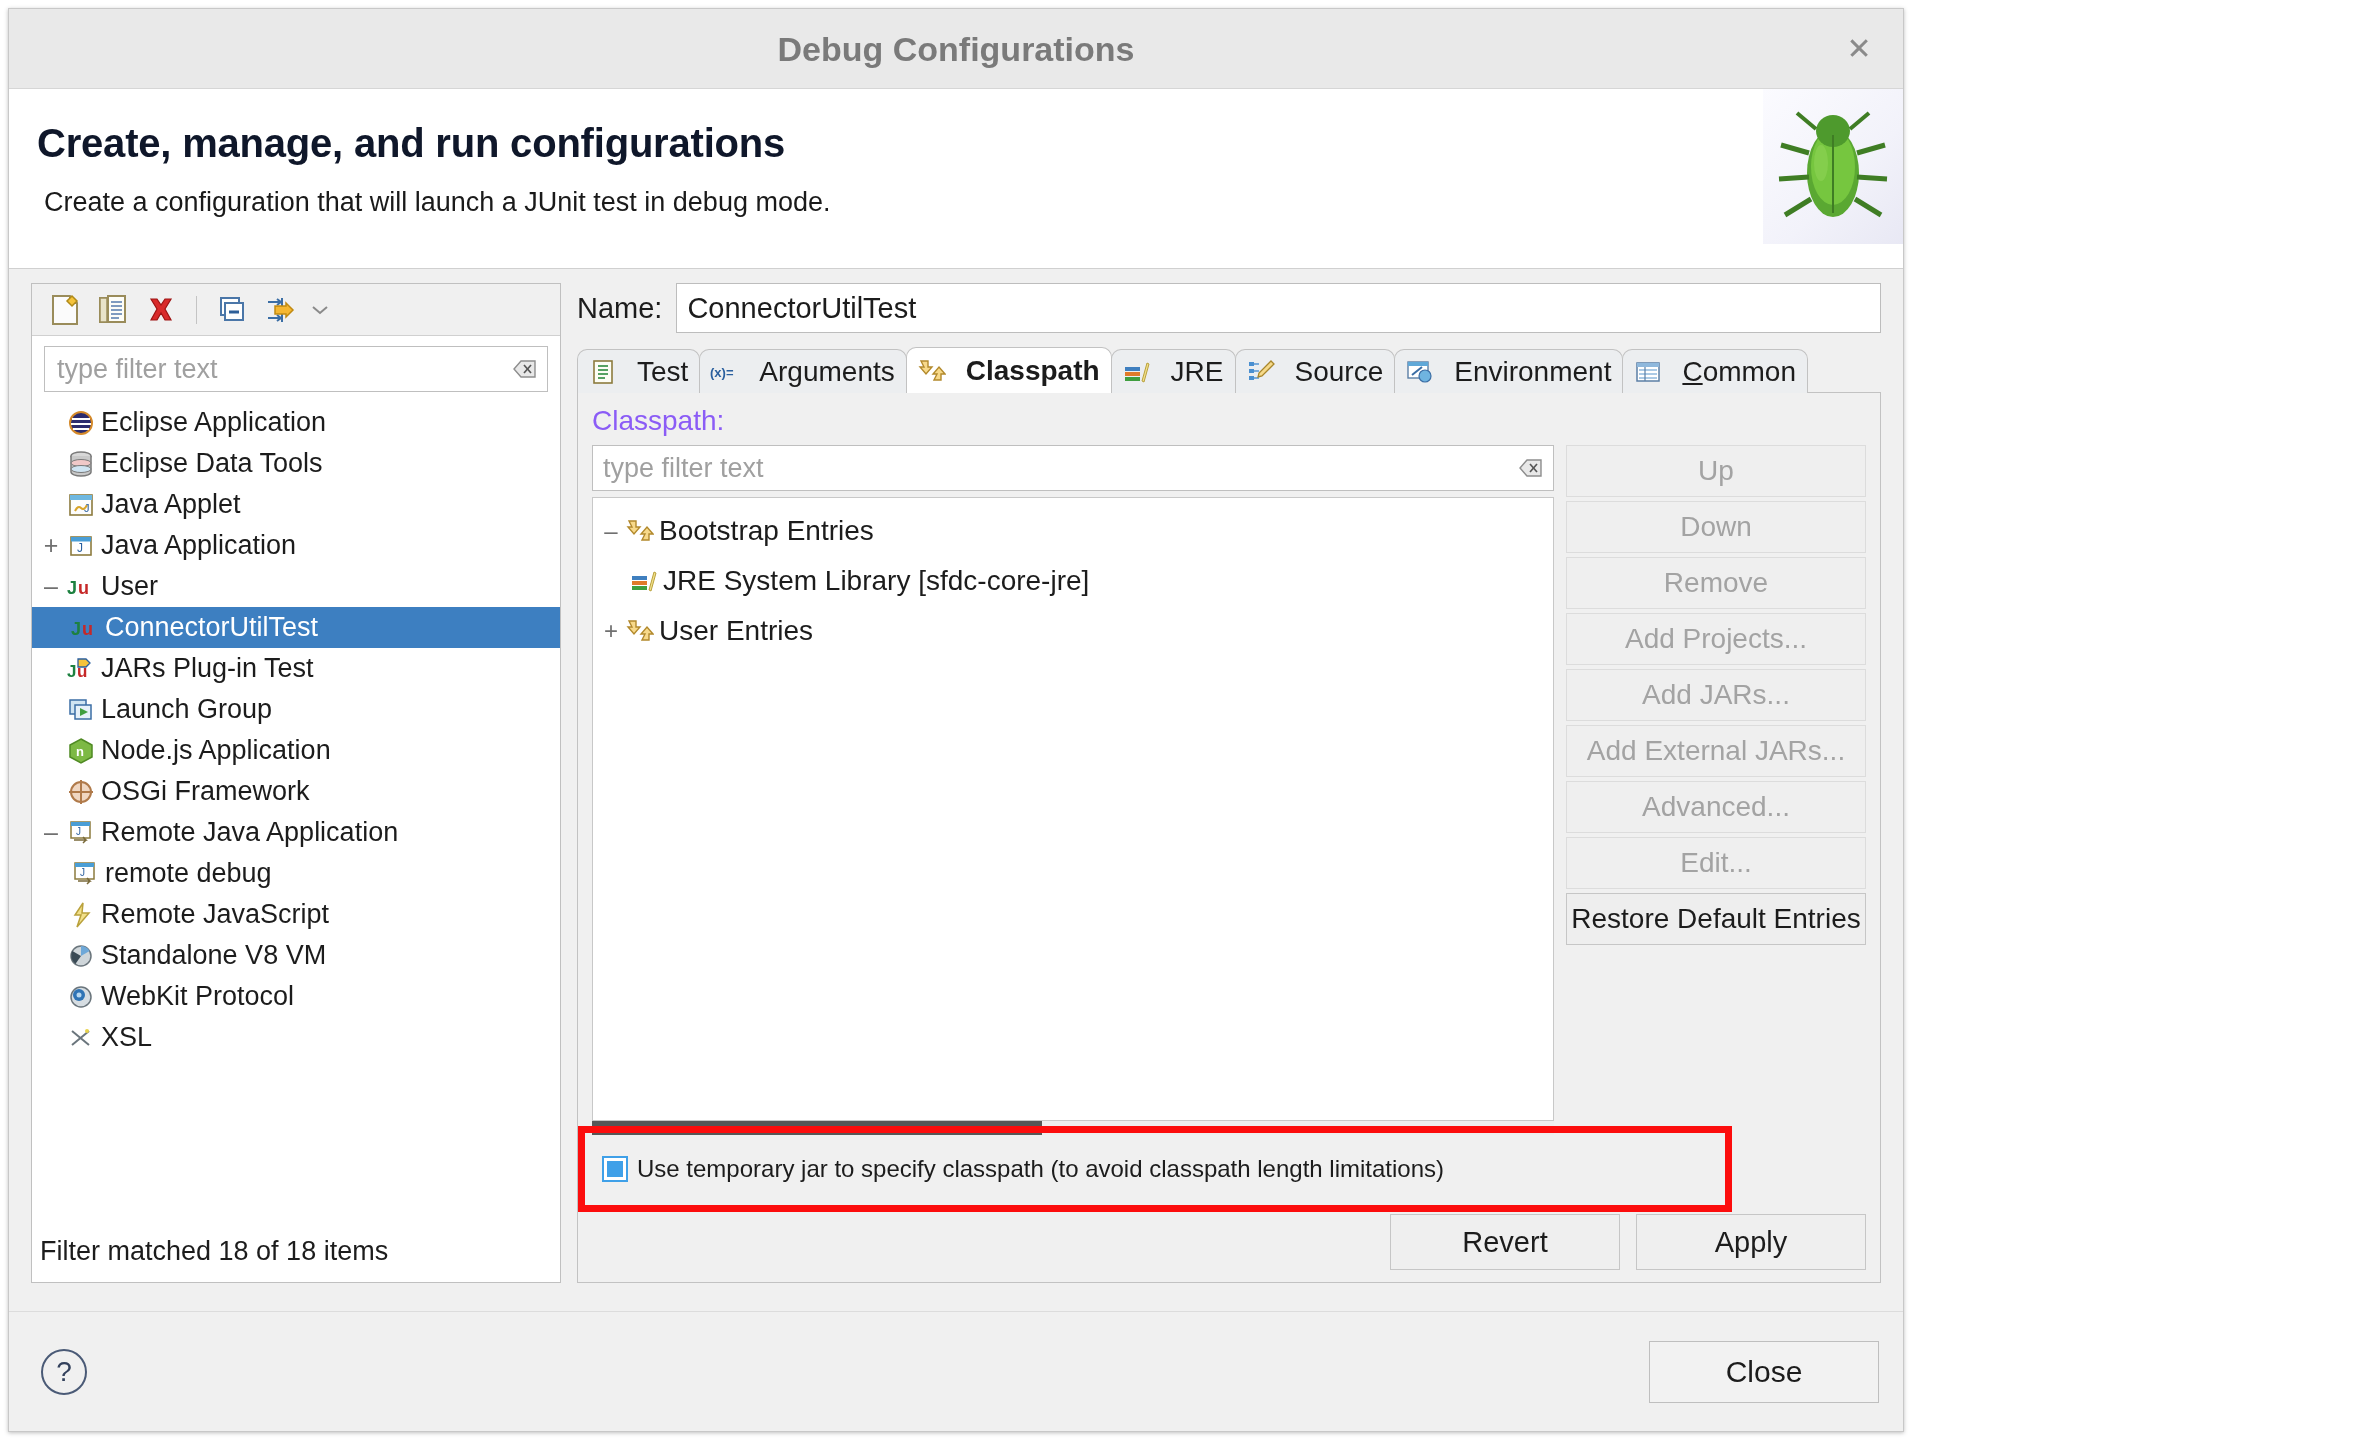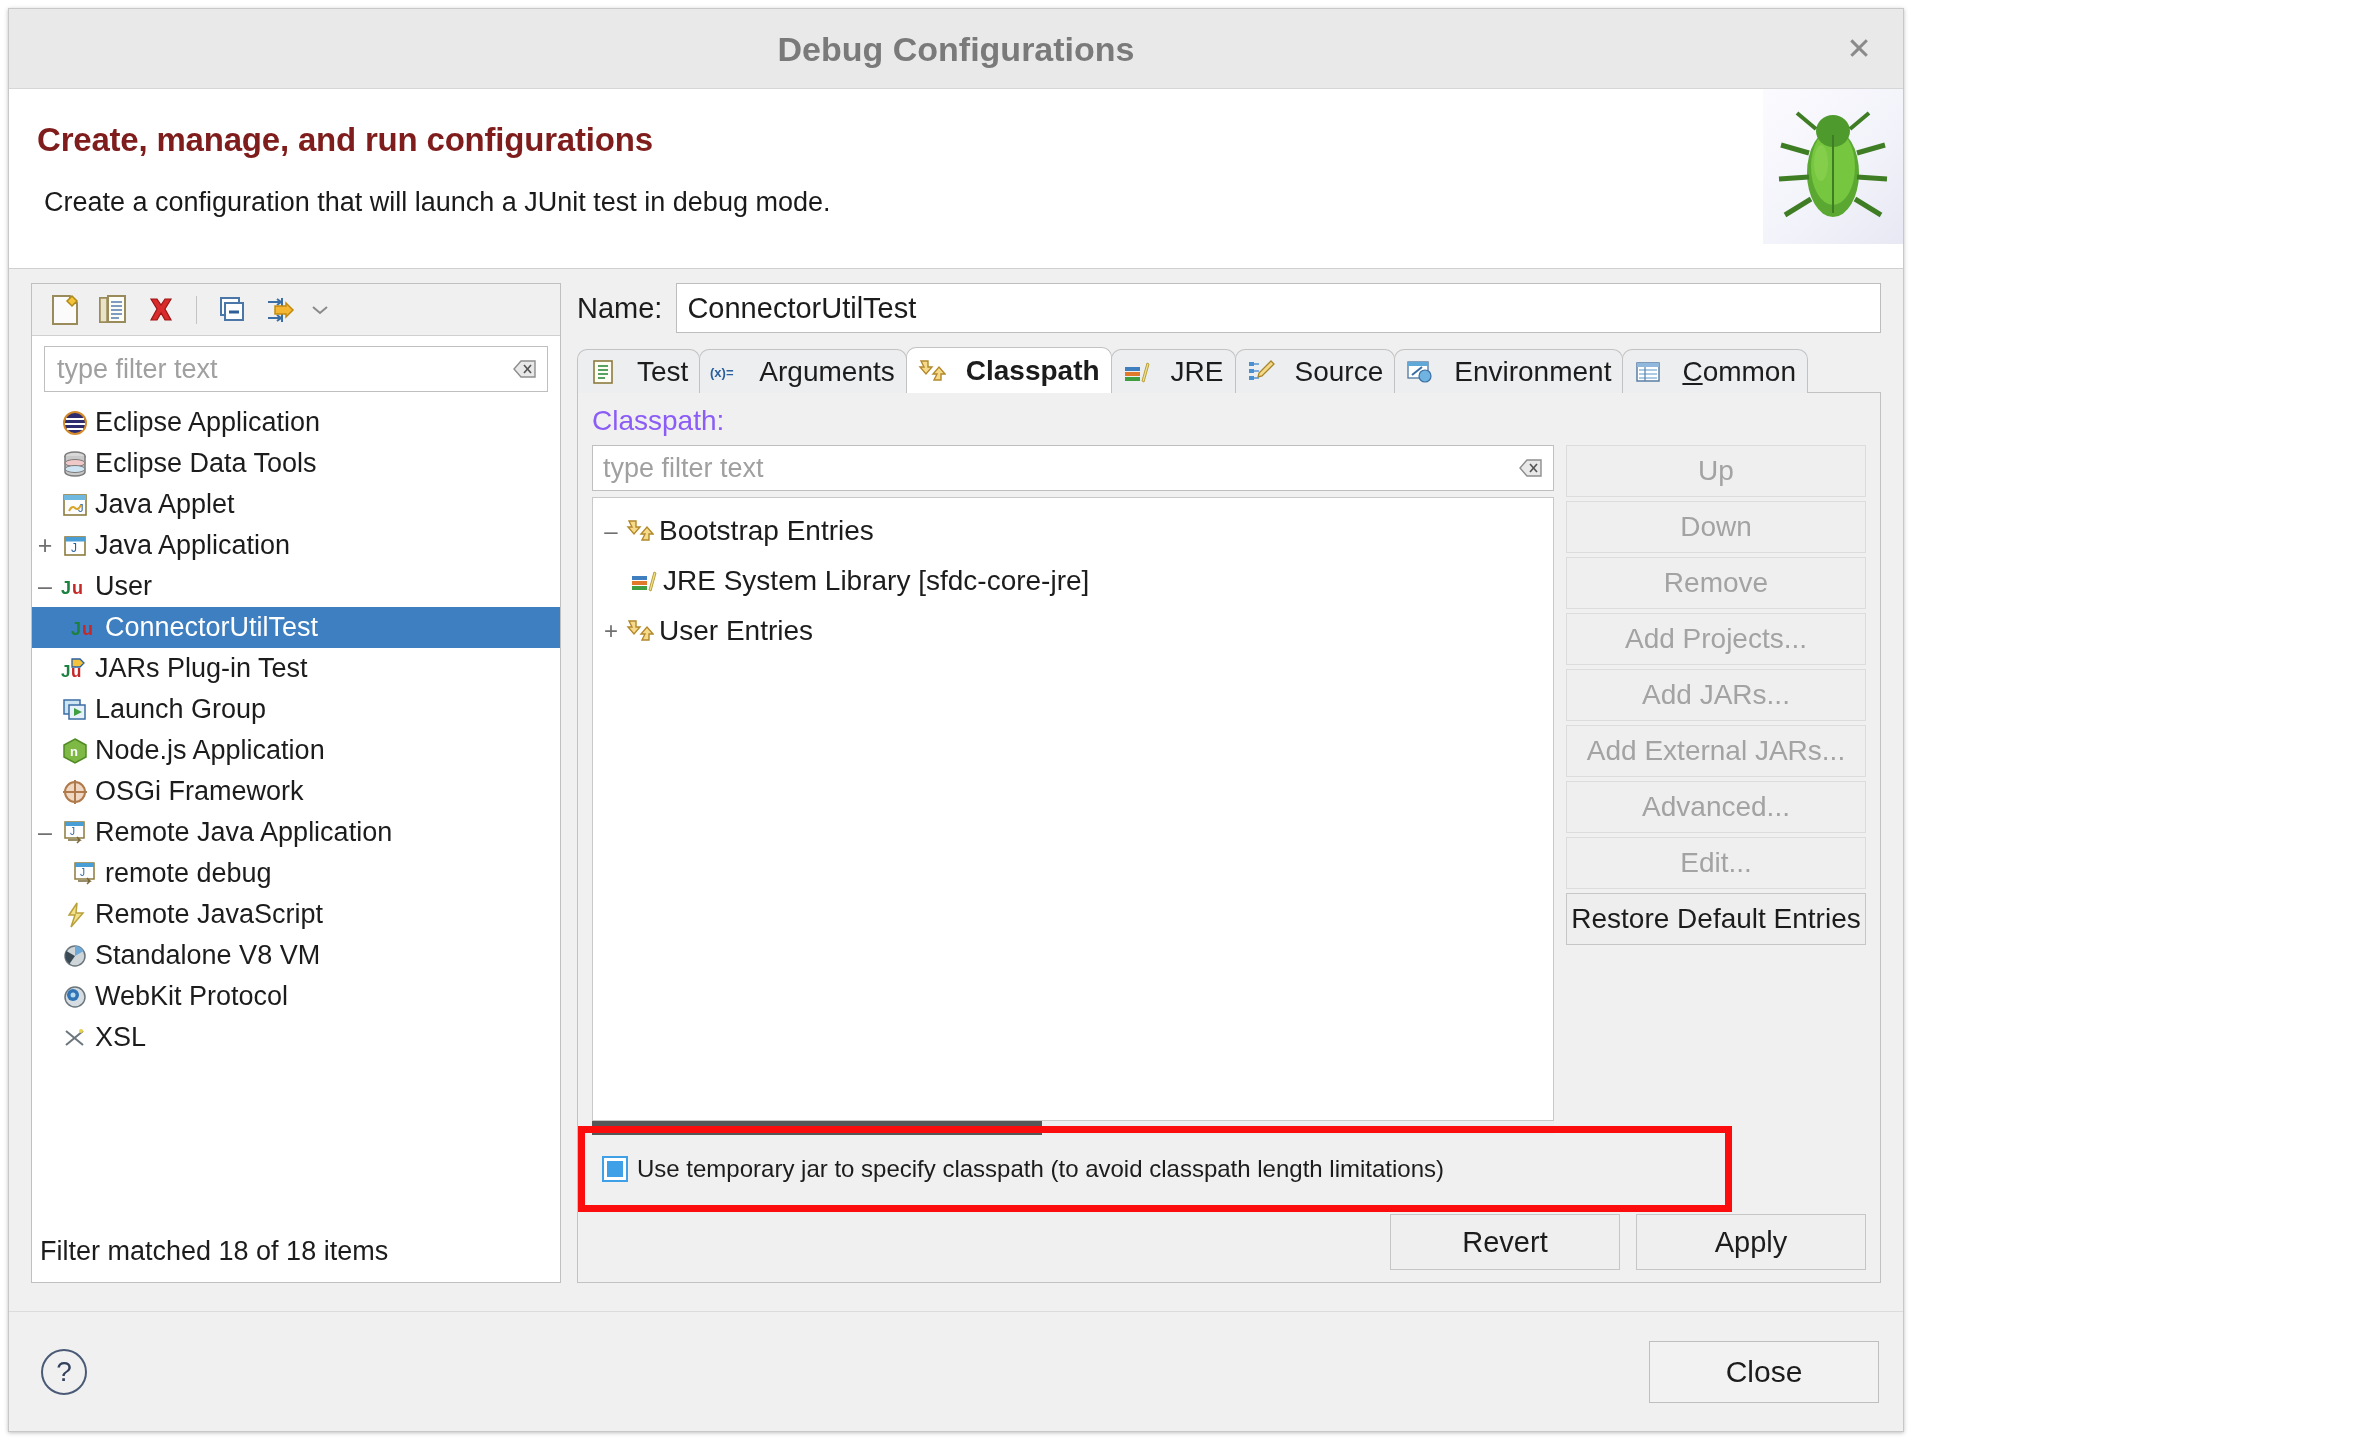--- a/index.html
+++ b/index.html
@@ -54,23 +54,23 @@
   #header {
     height: 180px;
     background: #ffffff;
     border-bottom: 1px solid #d0d0d0;
     position: relative;
     flex: 0 0 auto;
   }
   #header .h-title {
     position: absolute;
     left: 28px; top: 32px;
-    font-size: 33px;
+    font-size: 40px;
     font-weight: bold;
-    color: #7f1d1d;
+    color: #0f172a;
     letter-spacing: -0.2px;
   }
   #header .h-sub {
     position: absolute;
     left: 35px; top: 98px;
     font-size: 27px;
     color: #1a1a1a;
   }
   #header .bugimg {
     position: absolute;
@@ -156,21 +156,21 @@
     background: #ffffff;
     padding-top: 2px;
   }
   .trow {
     height: 41px;
     display: flex;
     align-items: center;
     font-size: 27px;
     color: #1c1c1c;
     cursor: pointer;
-    padding-left: 0;
+    padding-left: 6px;
   }
   .trow.sel {
     background: #3d7fc1;
     color: #ffffff;
   }
   .trow .exp {
     width: 26px;
     text-align: center;
     font-size: 25px;
     color: #707070;

